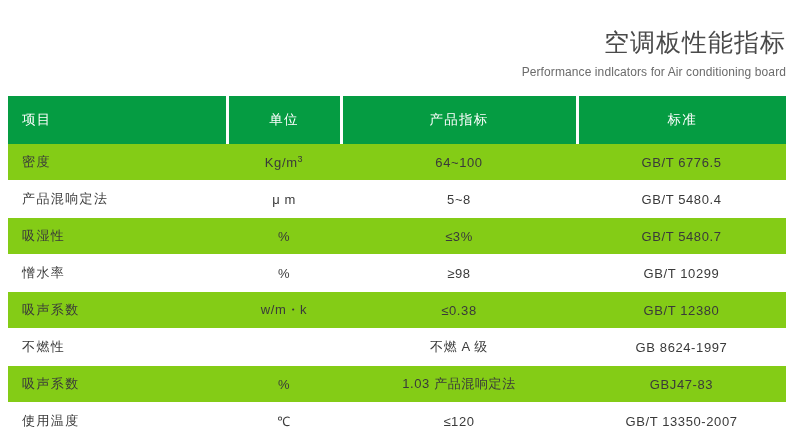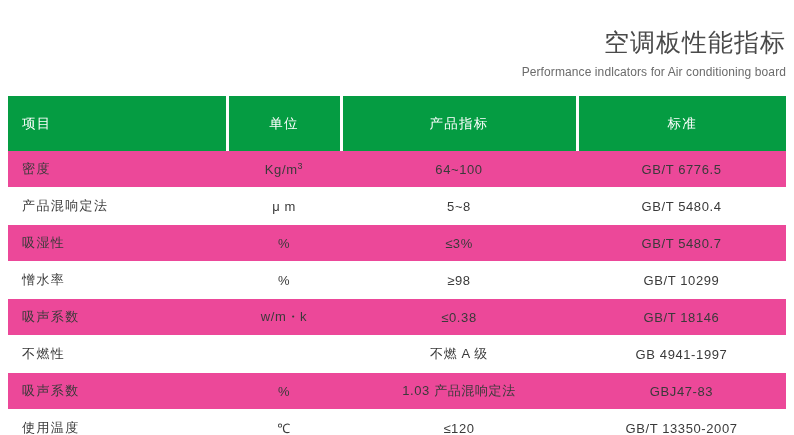--- a/index.html
+++ b/index.html
@@ -66,21 +66,21 @@
   .spec-table col.c-unit   { width: 114px; }
   .spec-table col.c-index  { width: 236px; }
   .spec-table col.c-std    { width: 209px; }
 
   .spec-table thead th {
     background: #059c42;
     color: #ffffff;
     font-size: 13.5px;
     font-weight: 400;
     letter-spacing: 1.2px;
-    height: 55px;
+    height: 48px;
     padding: 0;
     text-align: center;
     vertical-align: middle;
     border-right: 3px solid #ffffff;
   }
   .spec-table thead th:last-child { border-right: none; }
   .spec-table thead th.th-item {
     text-align: left;
     padding-left: 14px;
   }
@@ -93,21 +93,21 @@
     color: #3a3a3a;
     text-align: center;
     vertical-align: middle;
     border-bottom: 1px solid #ffffff;
   }
   .spec-table tbody td.td-item {
     text-align: left;
     padding-left: 14px;
     letter-spacing: 1.4px;
   }
-  .spec-table tbody tr.shade td { background: #ec4899; margin-left: 47px; }
+  .spec-table tbody tr.shade td { background: #84cc16; margin-left: 47px; }
   .spec-table tbody tr.plain td { background: #ffffff; }
 
   .unit-sup {
     font-size: 9px;
     vertical-align: super;
     line-height: 0;
   }
 </style>
 </head>
 <body>
@@ -156,27 +156,27 @@
         <tr class="plain">
           <td class="td-item">憎水率</td>
           <td>%</td>
           <td>≥98</td>
           <td>GB/T 10299</td>
         </tr>
         <tr class="shade">
           <td class="td-item">吸声系数</td>
           <td>w/m・k</td>
           <td>≤0.38</td>
-          <td>GB/T 18146</td>
+          <td>GB/T 12380</td>
         </tr>
         <tr class="plain">
           <td class="td-item">不燃性</td>
           <td></td>
           <td>不燃 A 级</td>
-          <td>GB 4941-1997</td>
+          <td>GB 8624-1997</td>
         </tr>
         <tr class="shade">
           <td class="td-item">吸声系数</td>
           <td>%</td>
           <td>1.03 产品混响定法</td>
           <td>GBJ47-83</td>
         </tr>
         <tr class="plain">
           <td class="td-item">使用温度</td>
           <td>℃</td>

